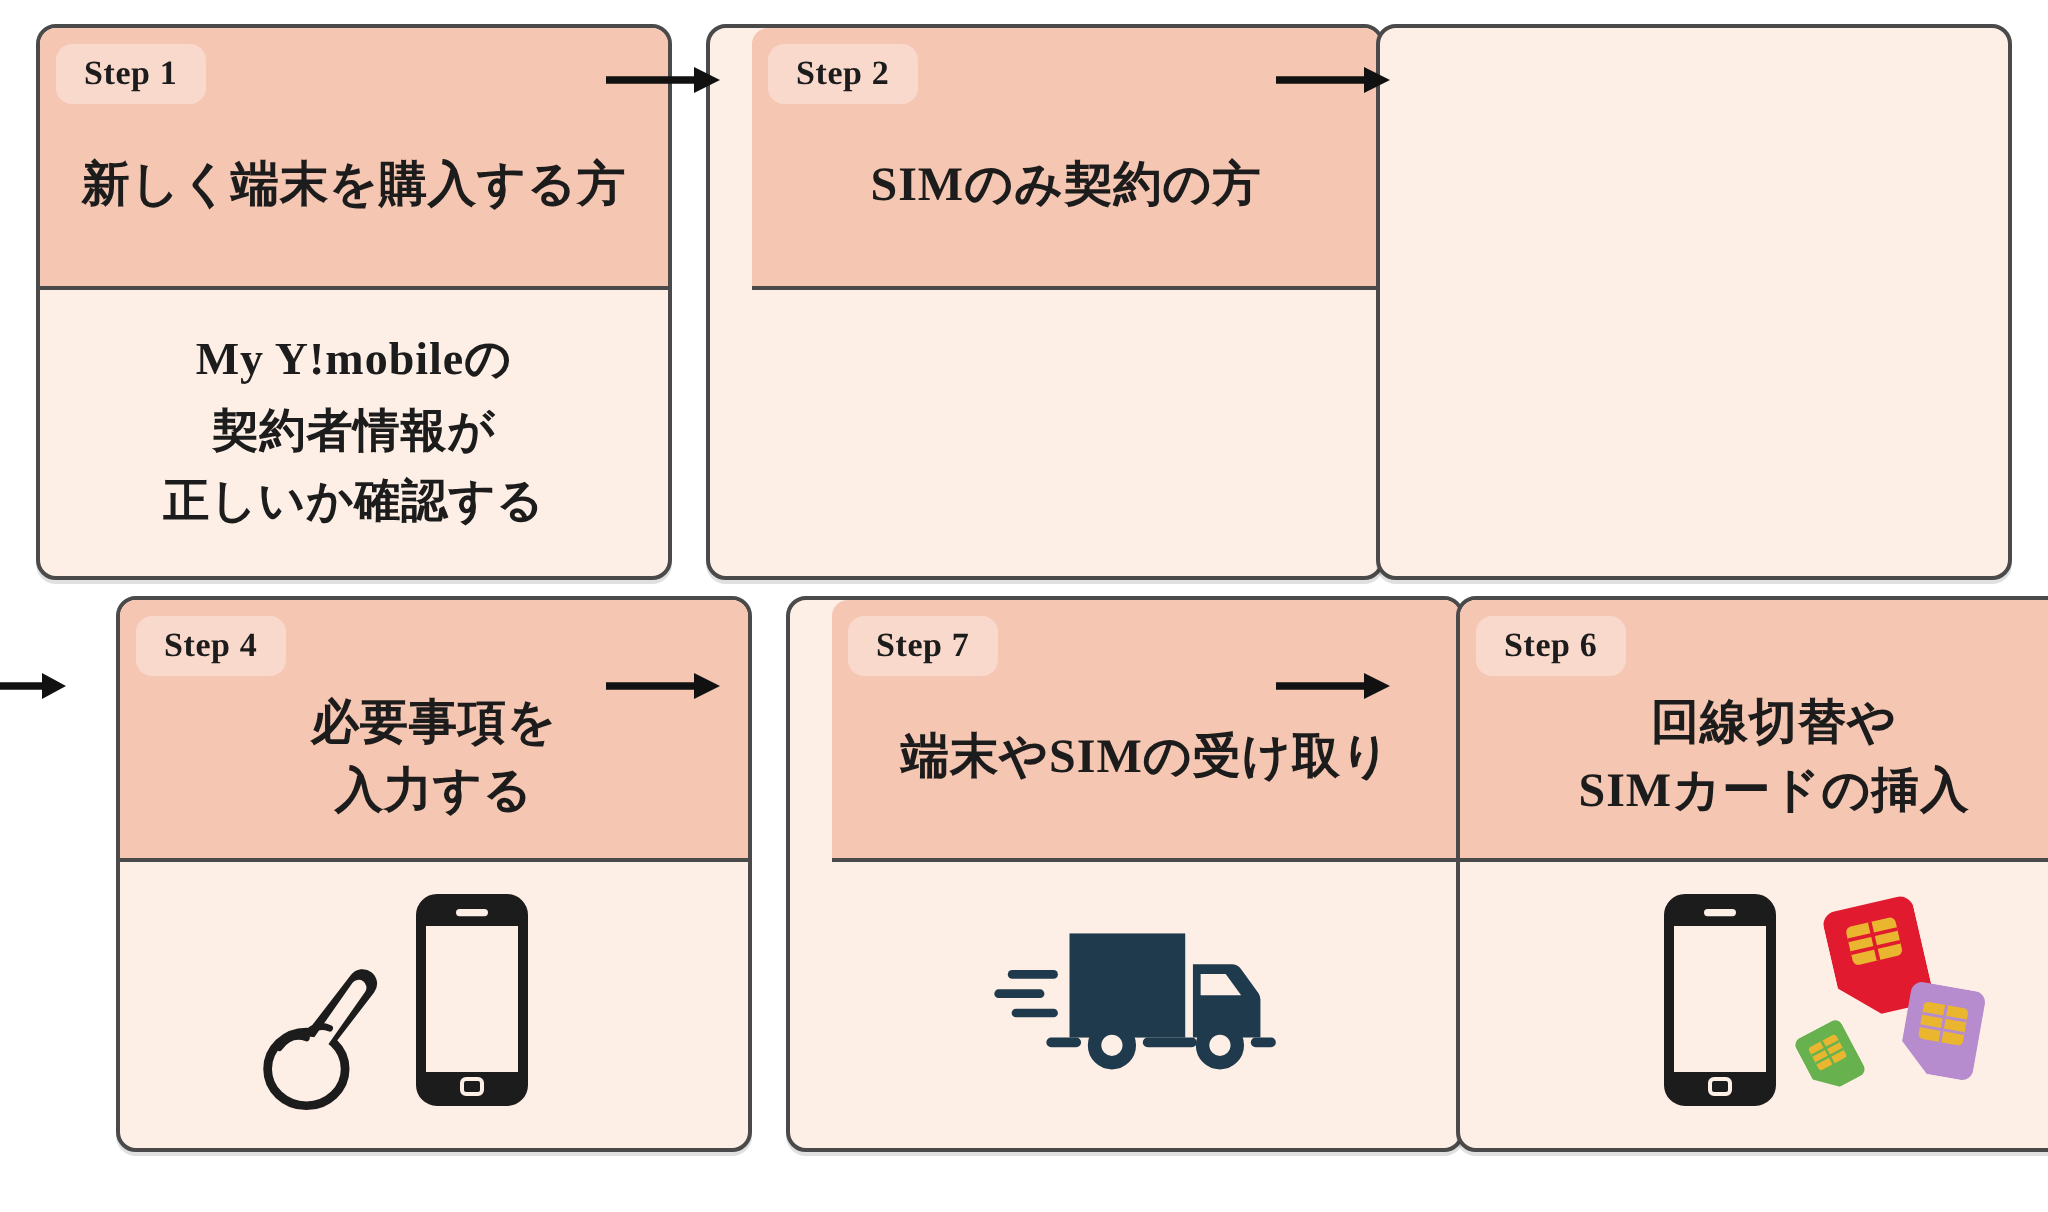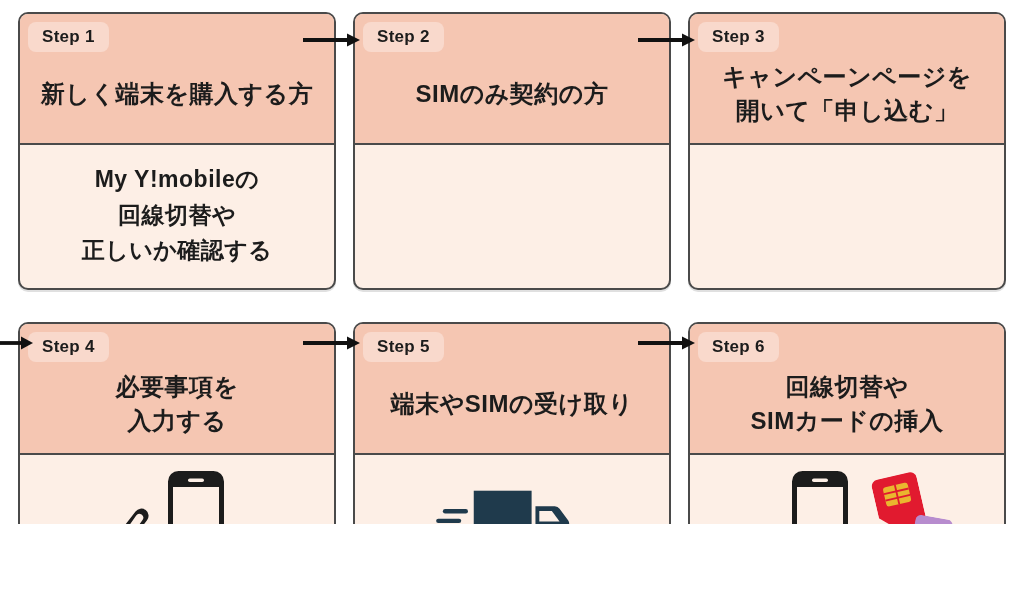--- a/index.html
+++ b/index.html
@@ -1,26 +1,26 @@
 <!DOCTYPE html>
 <html><head>
 <meta charset="utf-8">
 <style>
   html,body{margin:0;padding:0;background:#ffffff;}
   .canvas{
-    position:relative;width:1024px;height:524px;background:#ffffff;
-    font-family:Liberation Sans, sans-serif;color:#1c1c1c;overflow:hidden;
+    position:relative;width:1024px;height:606px;background:#ffffff;
+    font-family:Liberation Serif, serif;color:#1c1c1c;overflow:hidden;
   }
   .card{
     position:absolute;width:314px;height:274px;
     background:#fdefe6;border:2px solid #4a4a4a;border-radius:10px;
     box-shadow:0 2px 0 rgba(0,0,0,0.12);
   }
-  .c1{left:18px;}  .c2{left:353px;}  .c3{left:688px;}
-  .r1{top:12px;}   .r2{top:322px;}
+  .c1{left:18px;}  .c2{left:353px;padding-left:21px;}  .c3{left:688px;}
+  .r1{top:12px;}   .r2{top:298px;margin-left:40px;}
   .card-header{
     position:relative;height:129px;background:#f5c6b2;
     border-bottom:2px solid #4a4a4a;border-radius:8px 8px 0 0;
     display:flex;align-items:center;justify-content:center;
   }
   .badge{
     position:absolute;top:8px;left:8px;
     background:#f9d9cc;border-radius:8px;padding:5px 14px;
     font-size:17px;font-weight:bold;letter-spacing:0.3px;color:#1c1c1c;
   }
@@ -43,38 +43,33 @@
 
 <div class="canvas">
 
   <div class="card c1 r1">
     <div class="card-header">
       <span class="badge">Step 1</span>
       <div class="card-title">新しく端末を購入する方</div>
     </div>
     <div class="card-body">
       <div class="body-text">My Y!mobileの
-回線切替や
+契約者情報が
 正しいか確認する</div>
     </div>
   </div>
 
   <div class="card c2 r1">
     <div class="card-header">
       <span class="badge">Step 2</span>
       <div class="card-title">SIMのみ契約の方</div>
     </div>
   </div>
 
   <div class="card c3 r1">
-    <div class="card-header">
-      <span class="badge">Step 3</span>
-      <div class="card-title">キャンペーンページを
-開いて「申し込む」</div>
-    </div>
   </div>
 
   <div class="card c1 r2">
     <div class="card-header">
       <span class="badge">Step 4</span>
       <div class="card-title">必要事項を
 入力する</div>
     </div>
     <div class="card-body">
       <span class="icon" style="left:68px;top:48px;">
@@ -93,21 +88,21 @@
           <rect x="20" y="7.5" width="16" height="3.6" rx="1.8" fill="#fdefe6"></rect>
           <path d="M2.5 89 H53.5 V95.5 A8 8 0 0 1 45.5 103.5 H10.5 A8 8 0 0 1 2.5 95.5 Z" fill="#1c1c1c"></path>
           <rect x="23" y="92.5" width="10" height="7.5" rx="2" fill="none" stroke="#fdefe6" stroke-width="2"></rect>
         </svg>
       </span>
     </div>
   </div>
 
   <div class="card c2 r2">
     <div class="card-header">
-      <span class="badge">Step 5</span>
+      <span class="badge">Step 7</span>
       <div class="card-title">端末やSIMの受け取り</div>
     </div>
     <div class="card-body">
       <span class="icon" style="left:80px;top:28px;">
         <svg width="145" height="81" viewBox="0 0 150 84">
           <g fill="#1f3a4c">
             <rect x="8" y="27" width="26" height="4.5" rx="2.25"></rect>
             <rect x="1" y="37" width="26" height="4.5" rx="2.25"></rect>
             <rect x="10" y="47" width="24" height="4.5" rx="2.25"></rect>
             <rect x="40" y="8" width="60" height="54"></rect>

